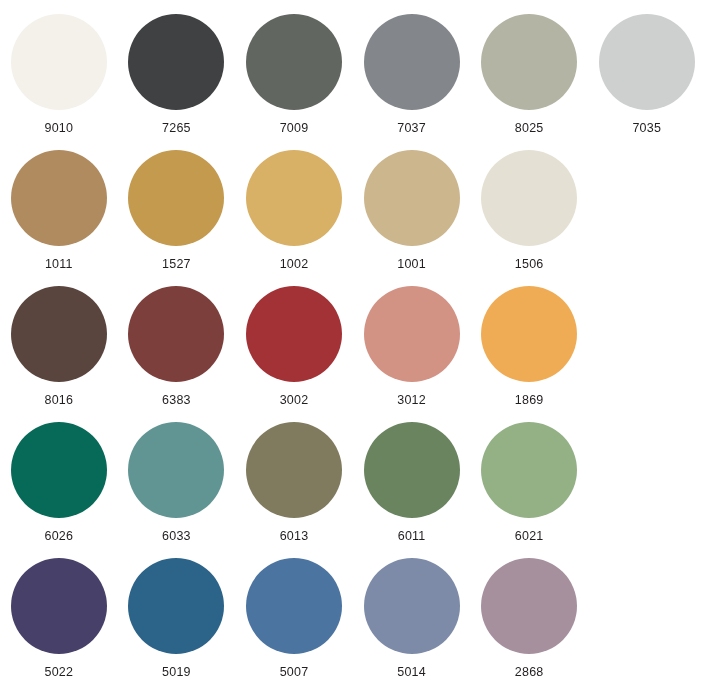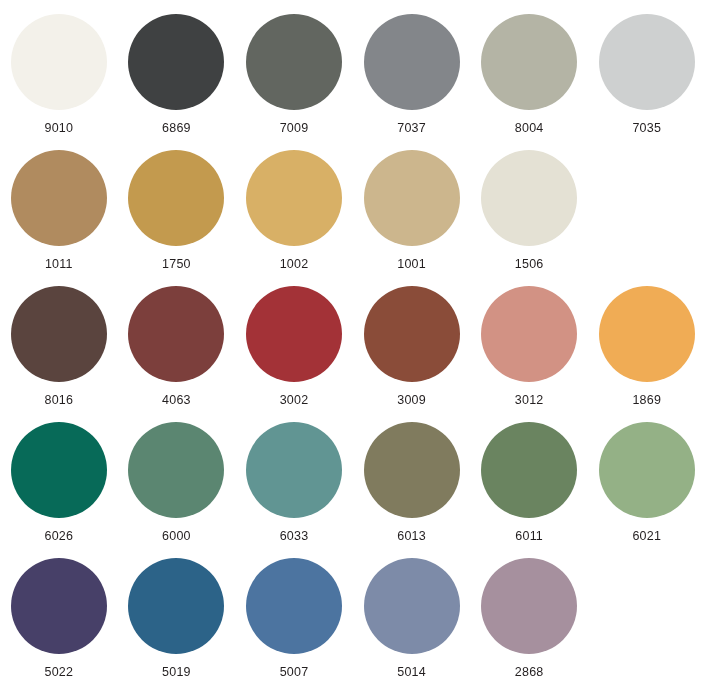--- a/index.html
+++ b/index.html
@@ -59,47 +59,47 @@
 <body>
 
 <div id="palette-grid">
     <div class="palette-row">
       <div class="swatch-cell">
         <div class="swatch-circle" style="background-color: rgb(243, 241, 234);"></div>
         <div class="swatch-label">9010</div>
       </div>
       <div class="swatch-cell">
         <div class="swatch-circle" style="background-color: rgb(63, 65, 66);"></div>
-        <div class="swatch-label">6869</div>
+        <div class="swatch-label">7265</div>
       </div>
       <div class="swatch-cell">
         <div class="swatch-circle" style="background-color: rgb(98, 102, 96);"></div>
         <div class="swatch-label">7009</div>
       </div>
       <div class="swatch-cell">
         <div class="swatch-circle" style="background-color: rgb(131, 134, 138);"></div>
         <div class="swatch-label">7037</div>
       </div>
       <div class="swatch-cell">
         <div class="swatch-circle" style="background-color: rgb(180, 180, 165);"></div>
-        <div class="swatch-label">8004</div>
+        <div class="swatch-label">8025</div>
       </div>
       <div class="swatch-cell">
         <div class="swatch-circle" style="background-color: rgb(206, 208, 208);"></div>
         <div class="swatch-label">7035</div>
       </div>
     </div>
     <div class="palette-row">
       <div class="swatch-cell">
         <div class="swatch-circle" style="background-color: rgb(176, 139, 95);"></div>
         <div class="swatch-label">1011</div>
       </div>
       <div class="swatch-cell">
         <div class="swatch-circle" style="background-color: rgb(195, 154, 78);"></div>
-        <div class="swatch-label">1750</div>
+        <div class="swatch-label">1527</div>
       </div>
       <div class="swatch-cell">
         <div class="swatch-circle" style="background-color: rgb(216, 176, 102);"></div>
         <div class="swatch-label">1002</div>
       </div>
       <div class="swatch-cell">
         <div class="swatch-circle" style="background-color: rgb(204, 182, 141);"></div>
         <div class="swatch-label">1001</div>
       </div>
       <div class="swatch-cell">
@@ -107,47 +107,39 @@
         <div class="swatch-label">1506</div>
       </div>
     </div>
     <div class="palette-row">
       <div class="swatch-cell">
         <div class="swatch-circle" style="background-color: rgb(90, 68, 62);"></div>
         <div class="swatch-label">8016</div>
       </div>
       <div class="swatch-cell">
         <div class="swatch-circle" style="background-color: rgb(124, 63, 60);"></div>
-        <div class="swatch-label">4063</div>
+        <div class="swatch-label">6383</div>
       </div>
       <div class="swatch-cell">
         <div class="swatch-circle" style="background-color: rgb(163, 50, 55);"></div>
         <div class="swatch-label">3002</div>
-      </div>
-      <div class="swatch-cell">
-        <div class="swatch-circle" style="background-color: rgb(138, 76, 57);"></div>
-        <div class="swatch-label">3009</div>
       </div>
       <div class="swatch-cell">
         <div class="swatch-circle" style="background-color: rgb(210, 146, 132);"></div>
         <div class="swatch-label">3012</div>
       </div>
       <div class="swatch-cell">
         <div class="swatch-circle" style="background-color: rgb(240, 172, 85);"></div>
         <div class="swatch-label">1869</div>
       </div>
     </div>
     <div class="palette-row">
       <div class="swatch-cell">
         <div class="swatch-circle" style="background-color: rgb(7, 106, 88);"></div>
         <div class="swatch-label">6026</div>
-      </div>
-      <div class="swatch-cell">
-        <div class="swatch-circle" style="background-color: rgb(91, 134, 113);"></div>
-        <div class="swatch-label">6000</div>
       </div>
       <div class="swatch-cell">
         <div class="swatch-circle" style="background-color: rgb(97, 149, 147);"></div>
         <div class="swatch-label">6033</div>
       </div>
       <div class="swatch-cell">
         <div class="swatch-circle" style="background-color: rgb(128, 123, 94);"></div>
         <div class="swatch-label">6013</div>
       </div>
       <div class="swatch-cell">

